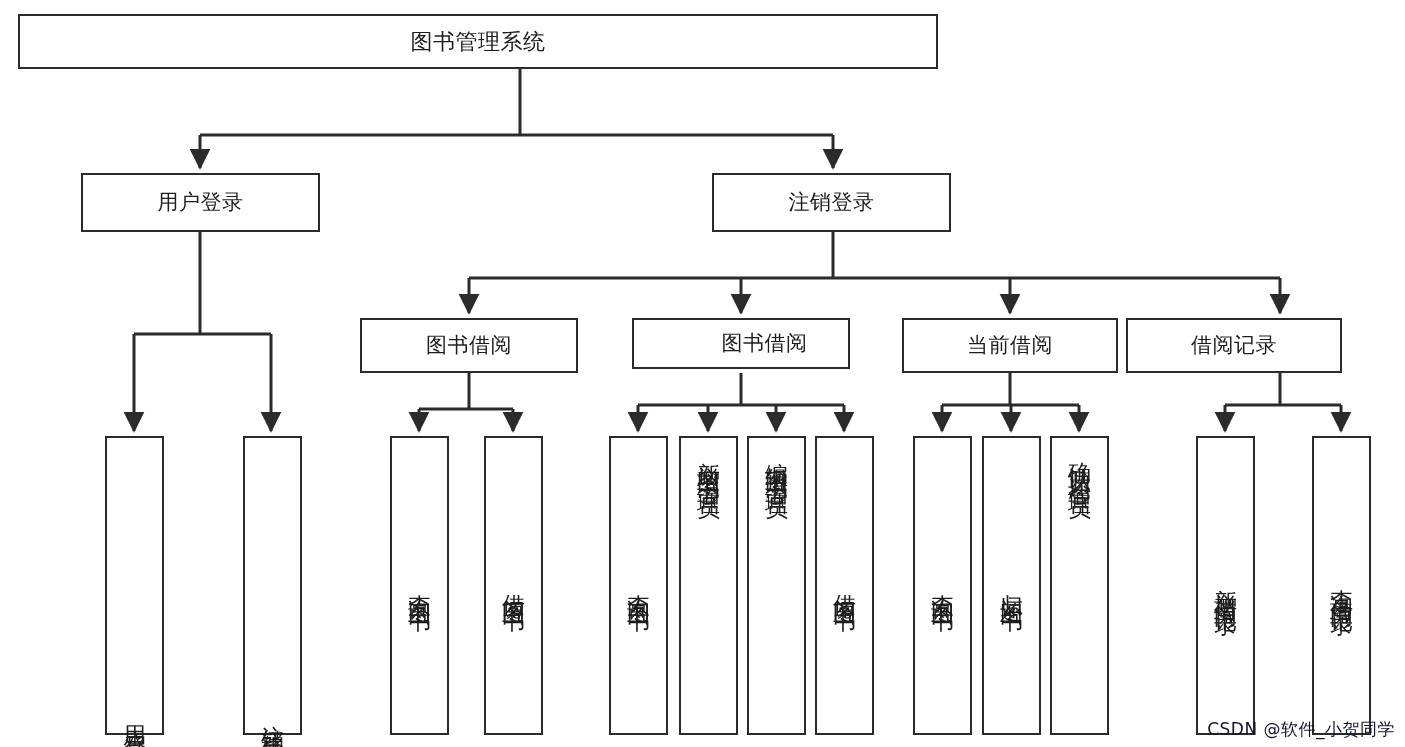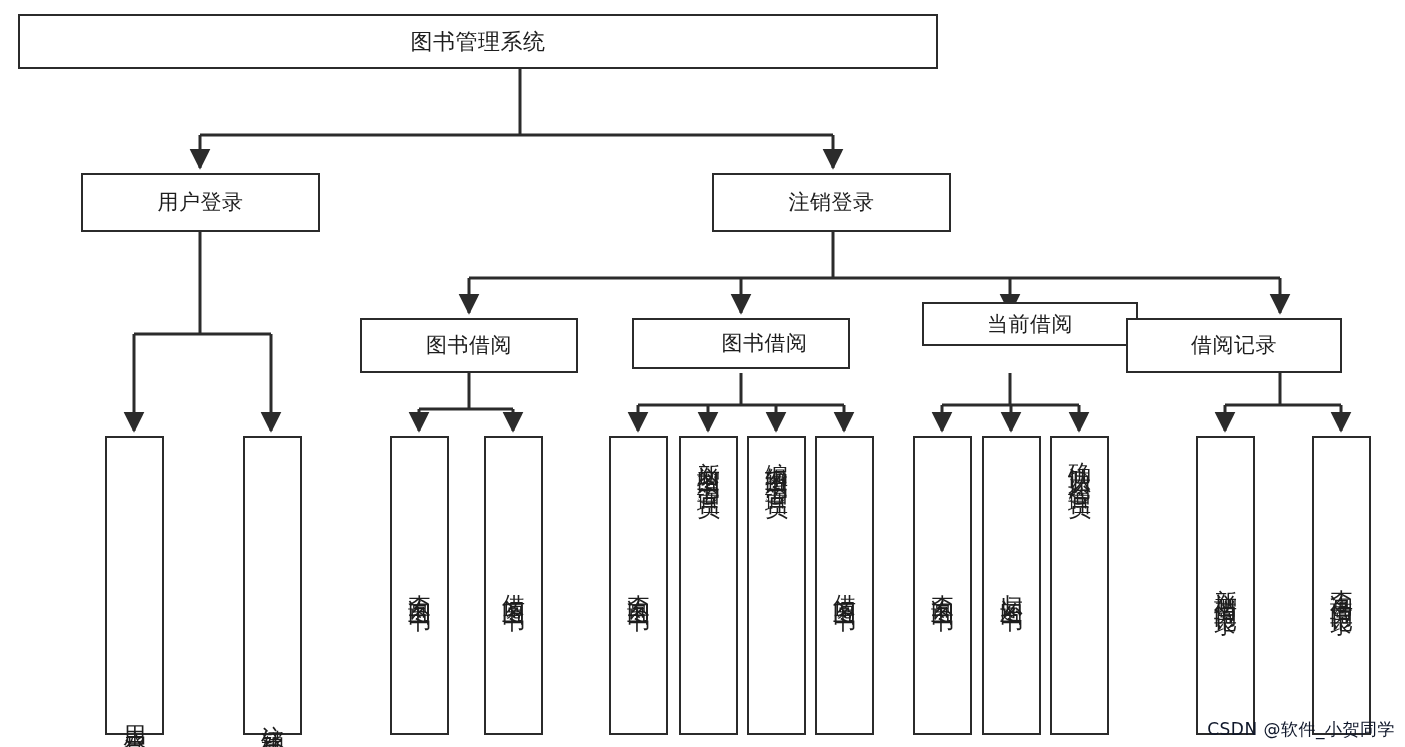--- a/index.html
+++ b/index.html
@@ -148,21 +148,21 @@
   <div class="node horiz" style="left:712px; top:173px; width:239px; height:59px;">
     <span class="label">注销登录</span>
   </div>
 
   <div class="node horiz" style="left:360px; top:318px; width:218px; height:55px;">
     <span class="label">图书借阅</span>
   </div>
   <div class="node horiz" style="left:632px; top:318px; width:218px; height:51px;padding-left:47px;">
     <span class="label">图书借阅</span>
   </div>
-  <div class="node horiz" style="left:902px; top:302px; width:216px; height:44px;margin-left:20px;">
+  <div class="node horiz" style="left:902px; top:318px; width:216px; height:55px;">
     <span class="label">当前借阅</span>
   </div>
   <div class="node horiz" style="left:1126px; top:318px; width:216px; height:55px;">
     <span class="label">借阅记录</span>
   </div>
 
   <div class="node vert bottomish" style="left:105px; top:436px; width:59px; height:299px;">
     <span class="label">用户登录</span>
   </div>
   <div class="node vert bottomish" style="left:243px; top:436px; width:59px; height:299px;">

